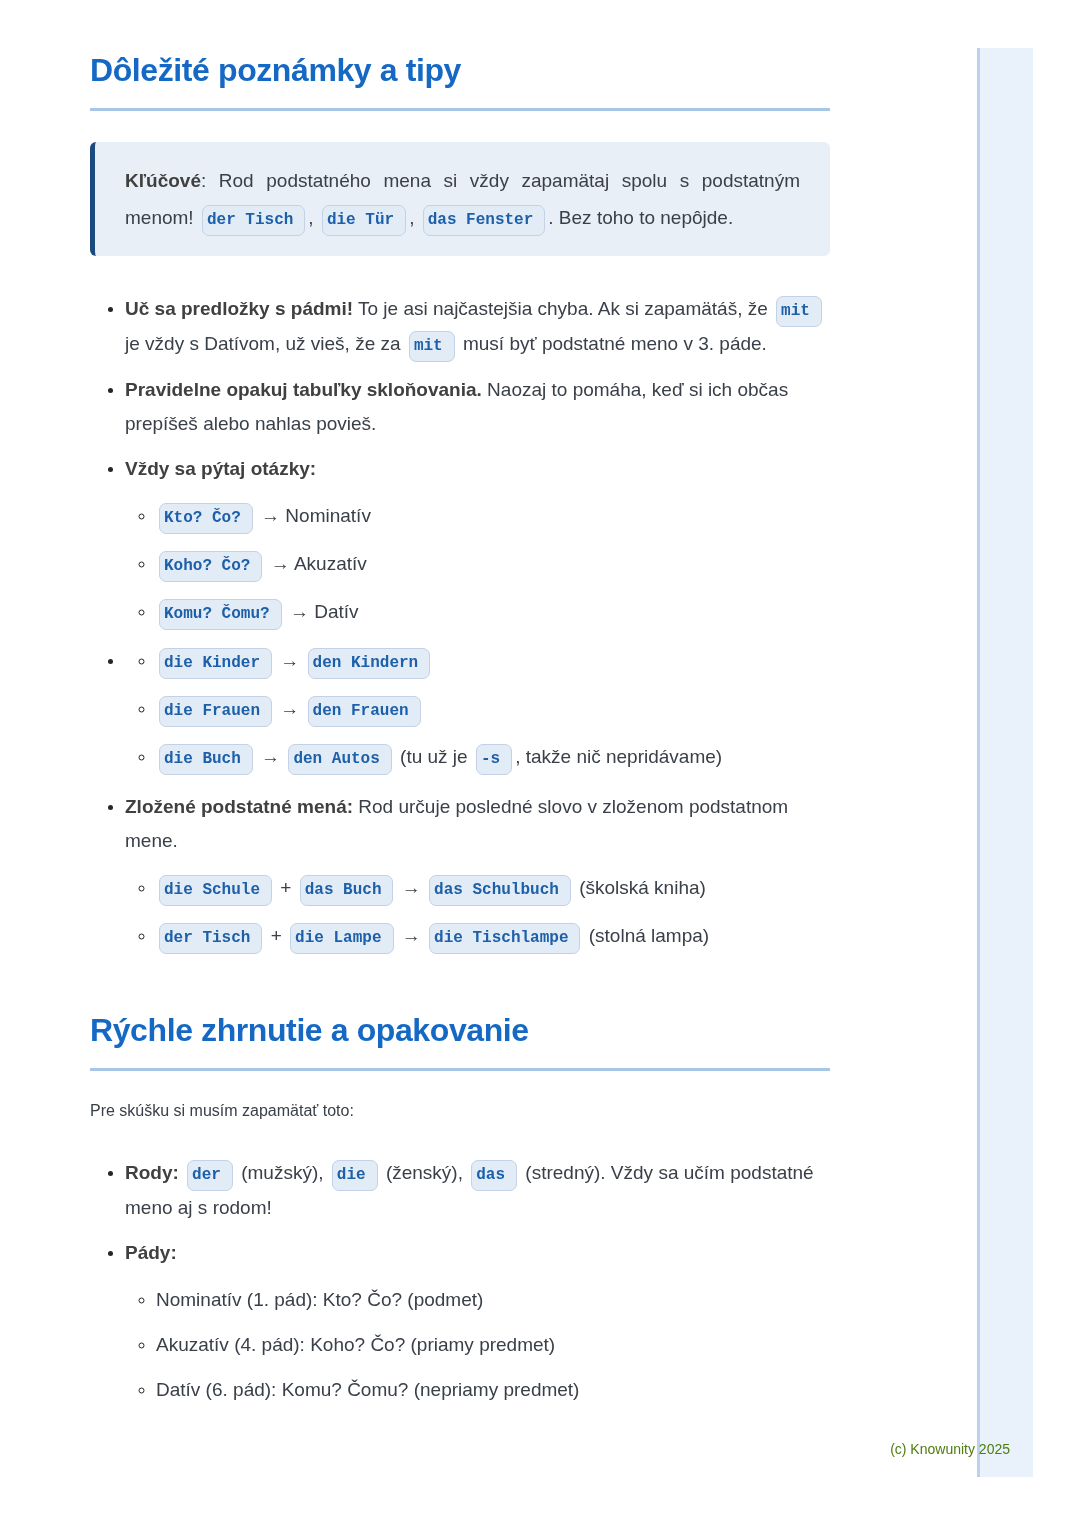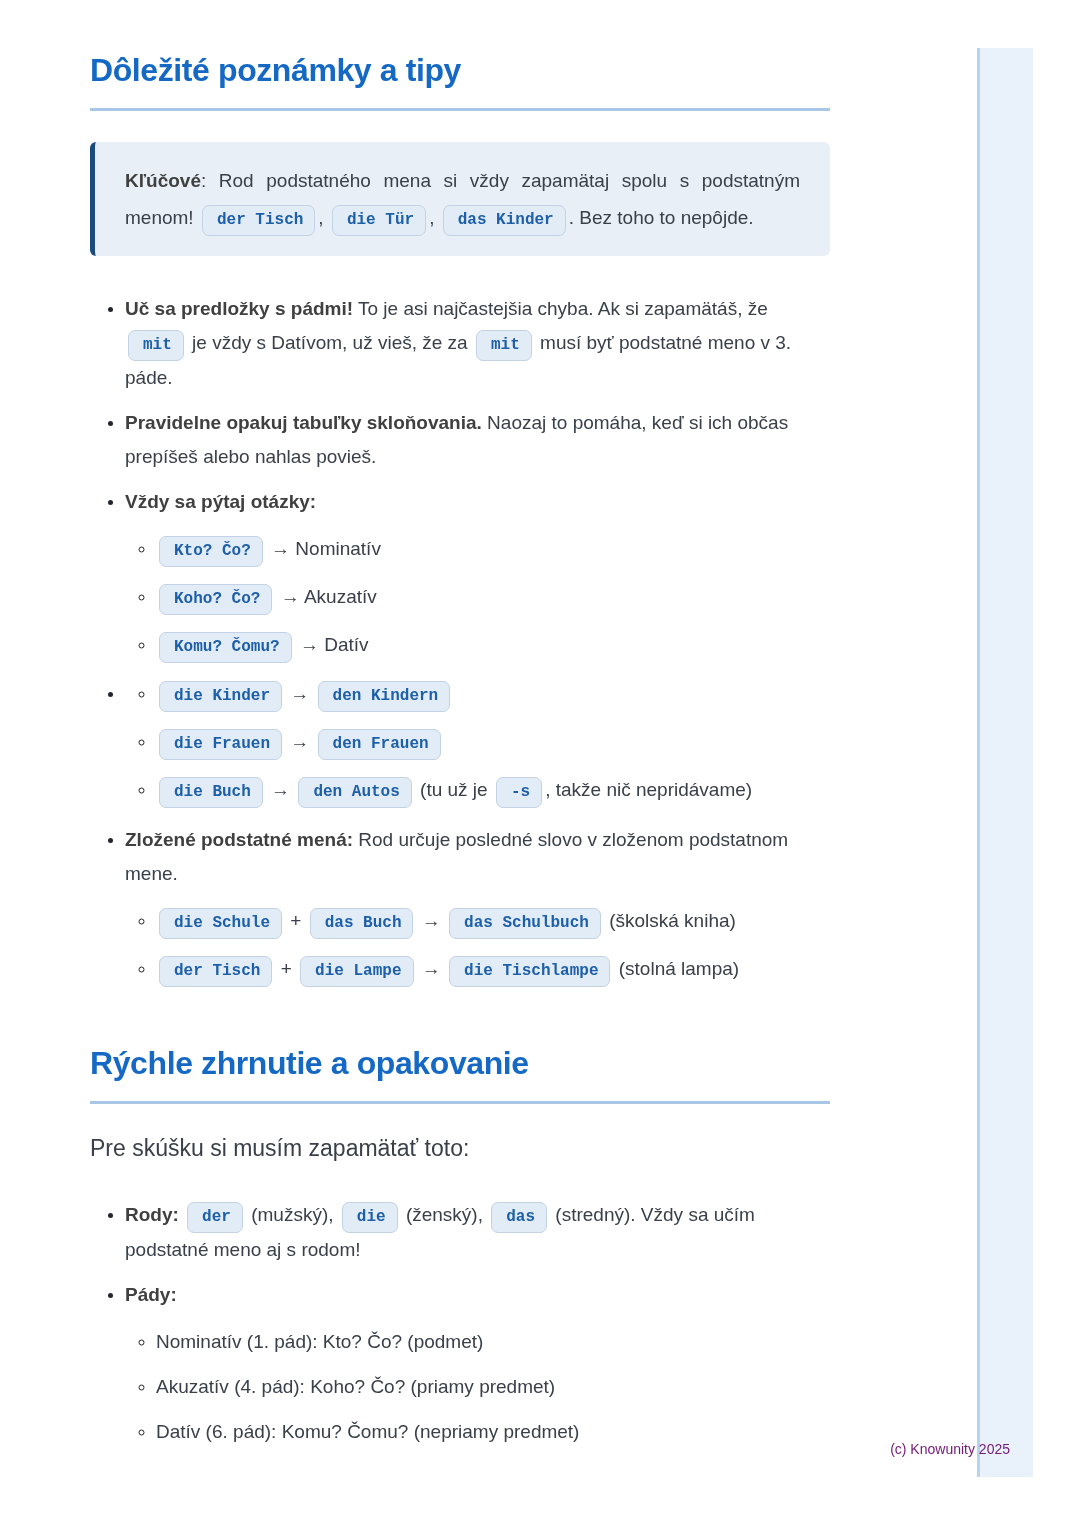--- a/index.html
+++ b/index.html
@@ -57,21 +57,21 @@
   .b { font-weight: bold; color: #404040; }
   .chip {
     display: inline-block;
     font-family: "Liberation Mono", "DejaVu Sans Mono", monospace;
     font-weight: bold;
     font-size: 16px;
     color: #1d5fa8;
     background: #e2ecf7;
     border: 1px solid #c3d2e4;
     border-radius: 7px;
-    padding: 2px 11px 3px 14px;
+    padding: 2px 11px 3px 4px;
     margin: 0 3px;
     line-height: 24px;
     white-space: nowrap;
     vertical-align: baseline;
   }
   ul.top {
     margin: 36px 0 0 0;
     padding-left: 35px;
     list-style: disc;
   }
@@ -88,45 +88,45 @@
     padding-left: 31px;
   }
   ul.subs > li {
     margin-bottom: 15px;
     line-height: 30px;
   }
   ul.subs > li::marker { color: #22262d; font-size: 0.85em; }
   li p { margin: 0; }
   .intro {
     margin: 31px 0 0 0;
-    font-size: 23px;
+    font-size: 16px;
     color: #3a4049;
   }
   .footer {
     position: absolute;
     top: 1441px;
     right: 70px;
     font-size: 14px;
-    color: #701a75;
+    color: #4d7c0f;
     z-index: 2;
   }
 </style>
 </head>
 <body>
 
 <div class="page">
 
   <div class="side-strip"></div>
 
   <div class="content">
 
     <h1>Dôležité poznámky a tipy</h1>
 
     <div class="callout">
-      <p><span class="b">Kľúčové</span><span class="t">: Rod podstatného mena si vždy zapamätaj spolu s podstatným menom! </span><code class="chip">der Tisch</code><span class="t">, </span><code class="chip">die Tür</code><span class="t">, </span><code class="chip">das Kinder</code><span class="t">. Bez toho to nepôjde.</span></p>
+      <p><span class="b">Kľúčové</span><span class="t">: Rod podstatného mena si vždy zapamätaj spolu s podstatným menom! </span><code class="chip">der Tisch</code><span class="t">, </span><code class="chip">die Tür</code><span class="t">, </span><code class="chip">das Fenster</code><span class="t">. Bez toho to nepôjde.</span></p>
     </div>
 
     <ul class="top">
       <li>
         <p><span class="b">Uč sa predložky s pádmi!</span><span class="t"> To je asi najčastejšia chyba. Ak si zapamätáš, že </span><code class="chip">mit</code><span class="t"> je vždy s Datívom, už vieš, že za </span><code class="chip">mit</code><span class="t"> musí byť podstatné meno v 3. páde.</span></p>
       </li>
       <li>
         <p><span class="b">Pravidelne opakuj tabuľky skloňovania.</span><span class="t"> Naozaj to pomáha, keď si ich občas prepíšeš alebo nahlas povieš.</span></p>
       </li>
       <li>

